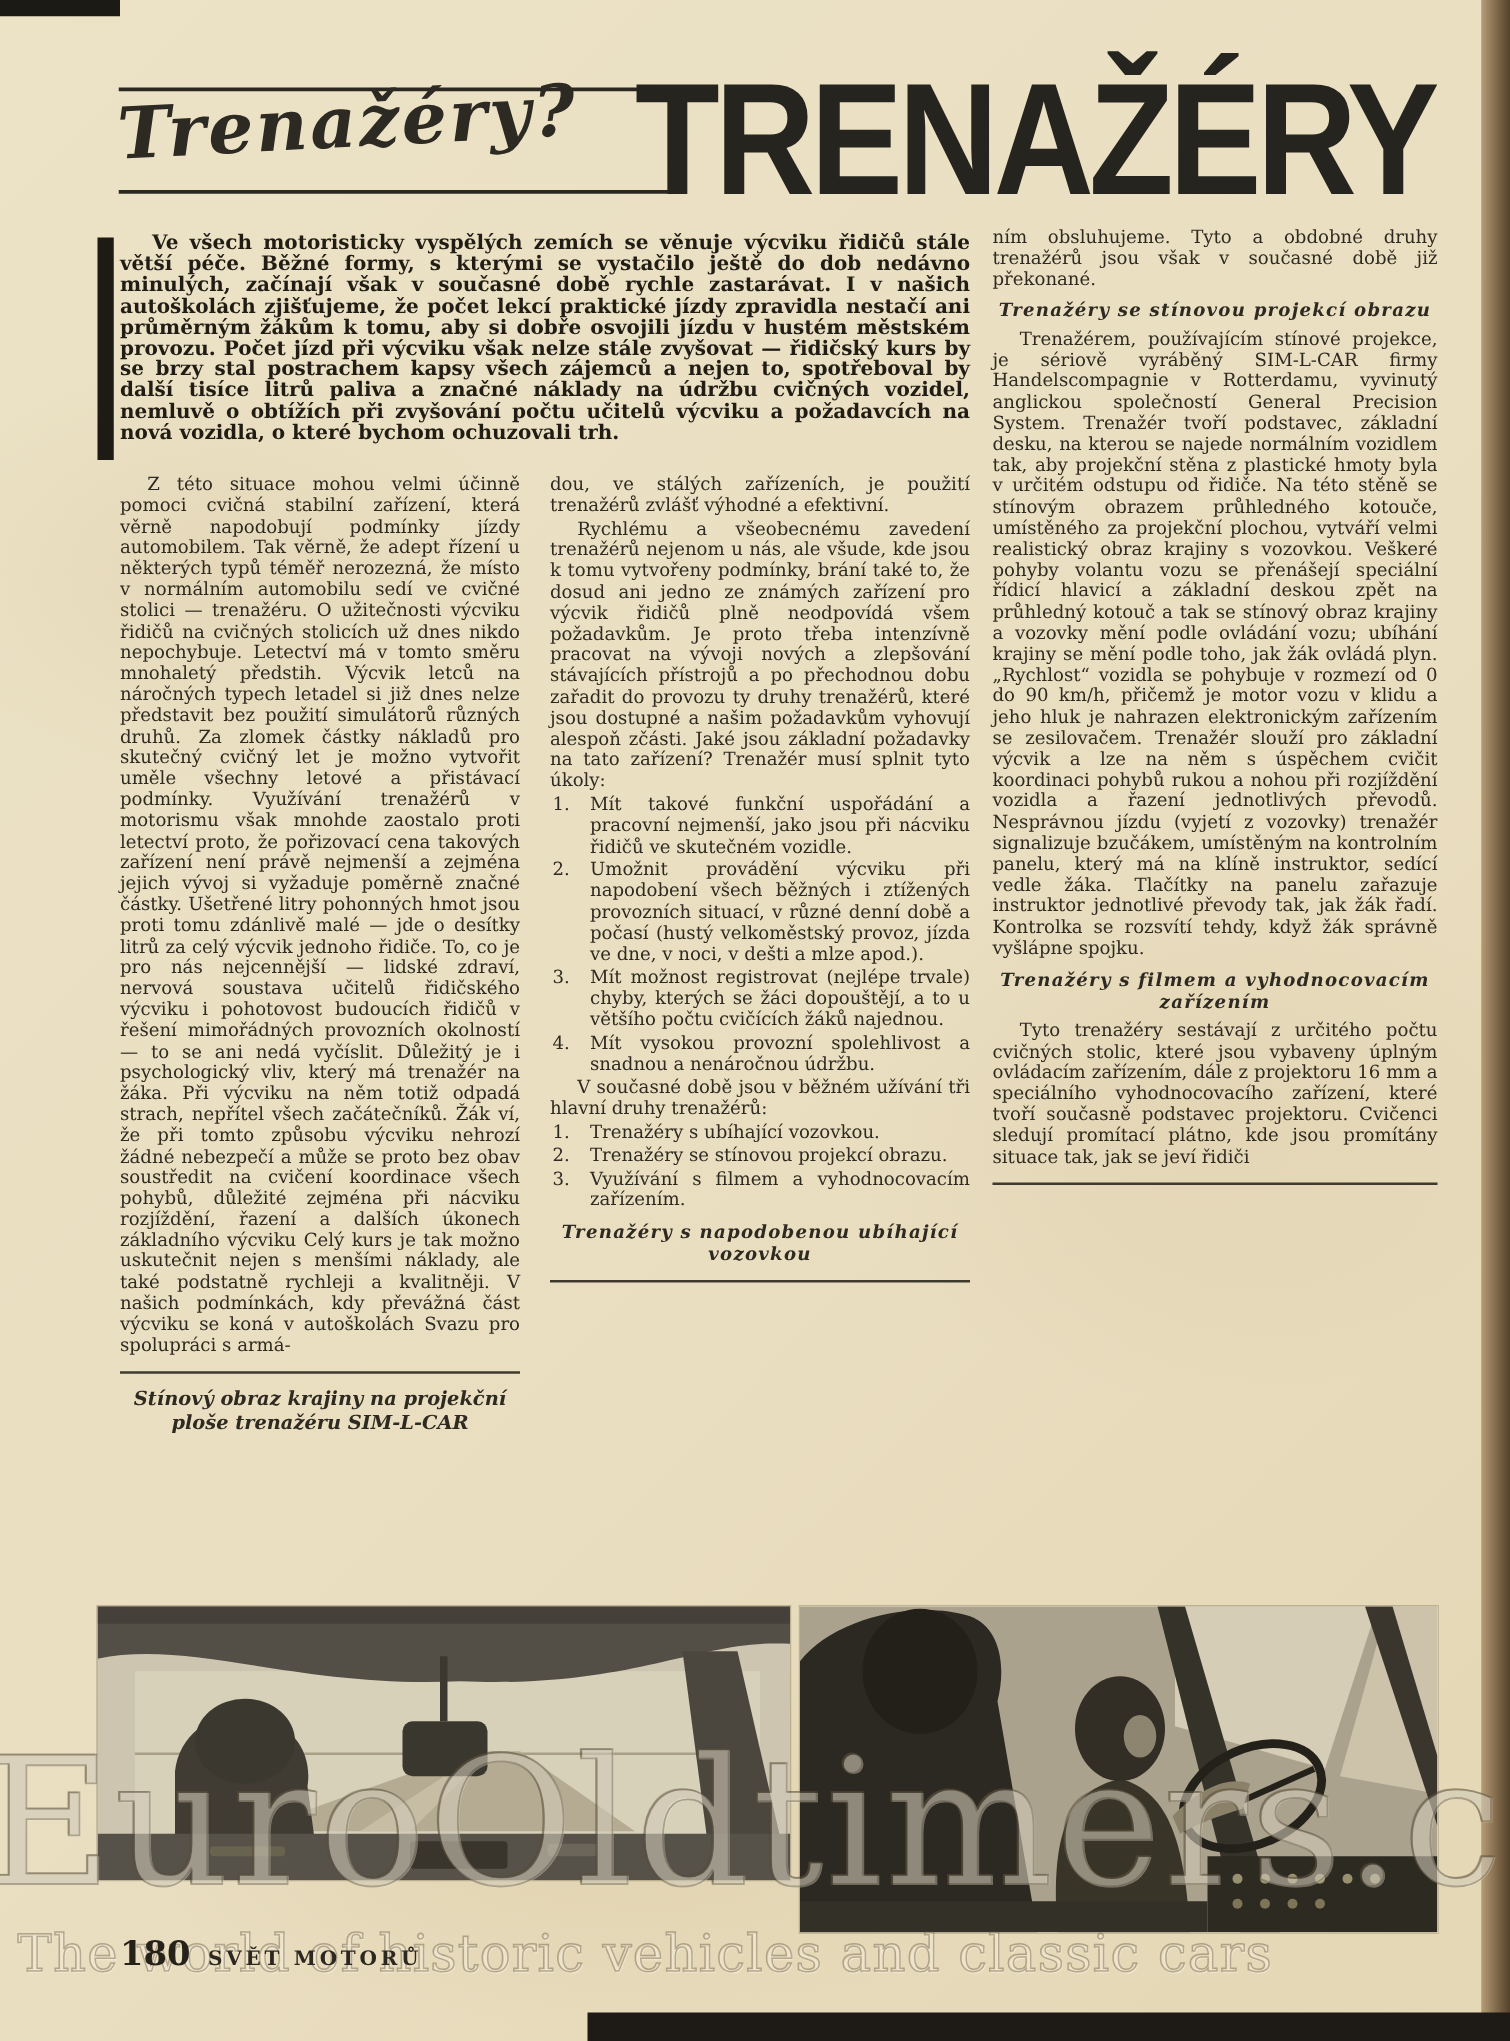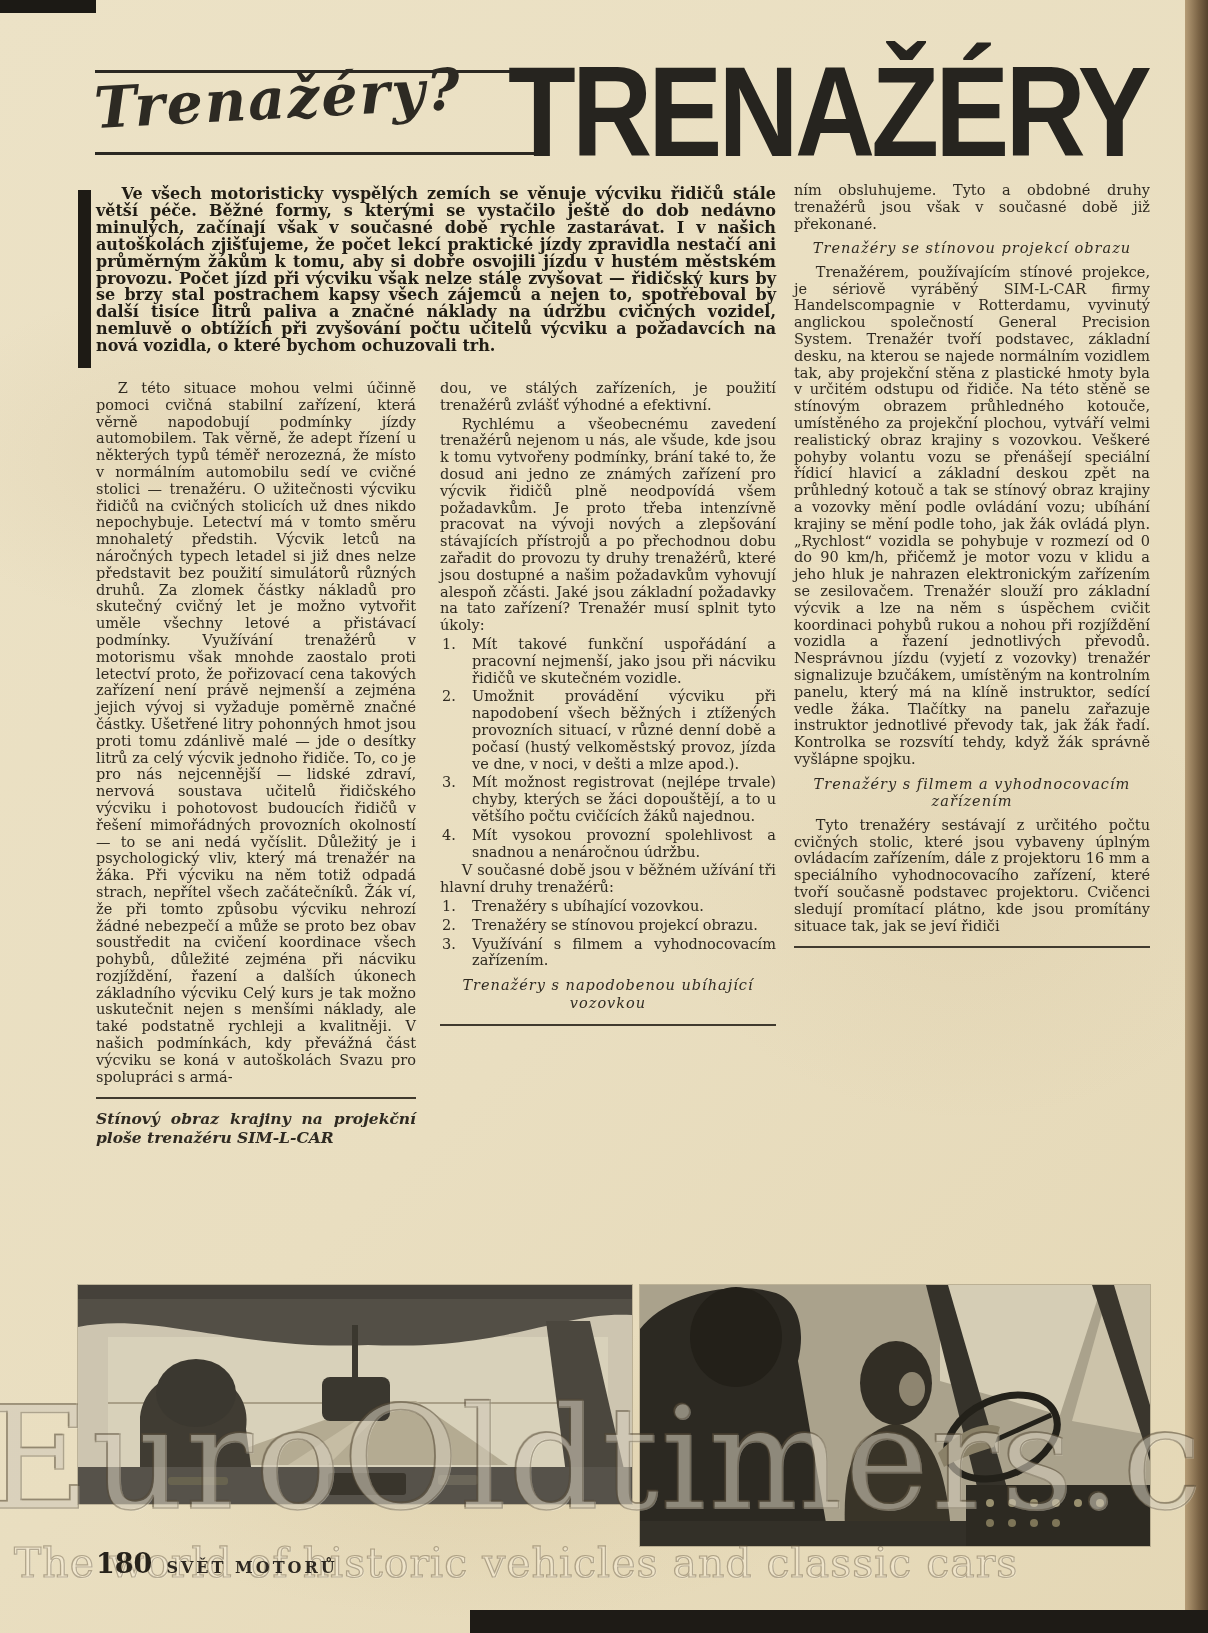--- a/index.html
+++ b/index.html
@@ -37,25 +37,25 @@
   .col{position:absolute;font-size:14.5px;line-height:16.8px;text-align:justify;}
   .col p{margin:0 0 2px 0;}
   .col p.indent{text-indent:1.5em;}
   .col p.noindent{text-indent:0;}
   .col-left{left:96px;top:380px;width:320px;}
   .col-mid{left:440px;top:380px;width:336px;}
   .col-right{left:794px;top:182px;width:356px;}
   .li{display:flex;margin:0 0 2px 0;}
   .li .num{flex:none;width:30px;padding-left:2px;}
   .li .txt{flex:1;text-align:justify;}
-  .sec-head{font-style:italic;font-weight:normal;text-align:center;letter-spacing:1px;
+  .sec-head{font-style:italic;font-weight:bold;text-align:center;letter-spacing:1px;
     margin:8px 0 6px 0;line-height:17.5px;}
   .divider{border:none;border-top:2px solid #403a2e;margin:12px 0 10px 0;}
   .caption{font-style:italic;font-weight:bold;font-size:15.5px;line-height:19px;}
-  .caption.center{}
+  .caption.center{text-align:center;}
   .caption.just{text-align:justify;text-align-last:center;}
   .photo{position:absolute;overflow:hidden;box-shadow:0 0 0 1px rgba(60,50,35,.25);}
   .photo svg{display:block;}
   .photo-left{left:78px;top:1285px;width:554px;height:219px;}
   .photo-right{left:640px;top:1285px;width:510px;height:261px;}
   .bottom-band{position:absolute;left:470px;top:1610px;width:738px;height:23px;background:#1e1b16;}
   .wm-site{
     position:absolute;left:-14px;top:1388px;width:1300px;
     font-size:142px;line-height:1;letter-spacing:2px;white-space:nowrap;
     color:rgba(236,226,200,0.10);

